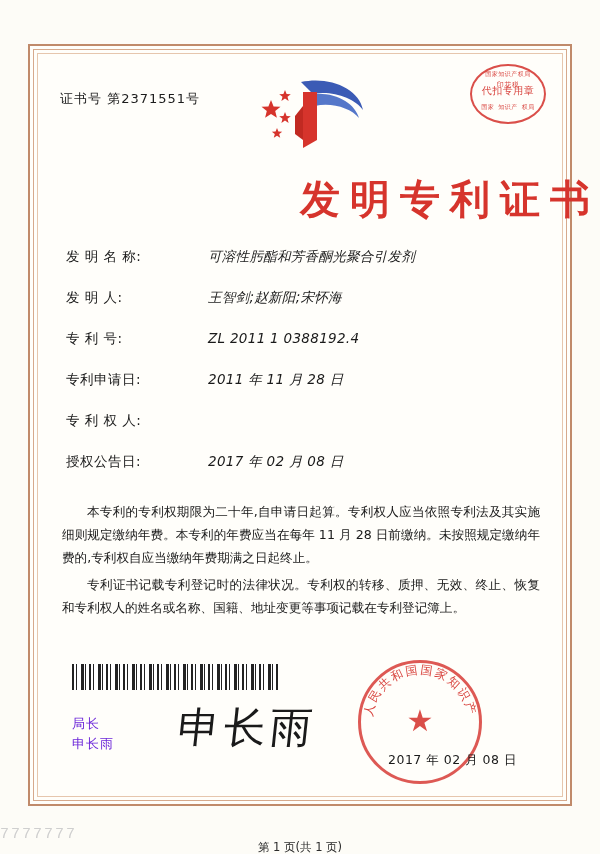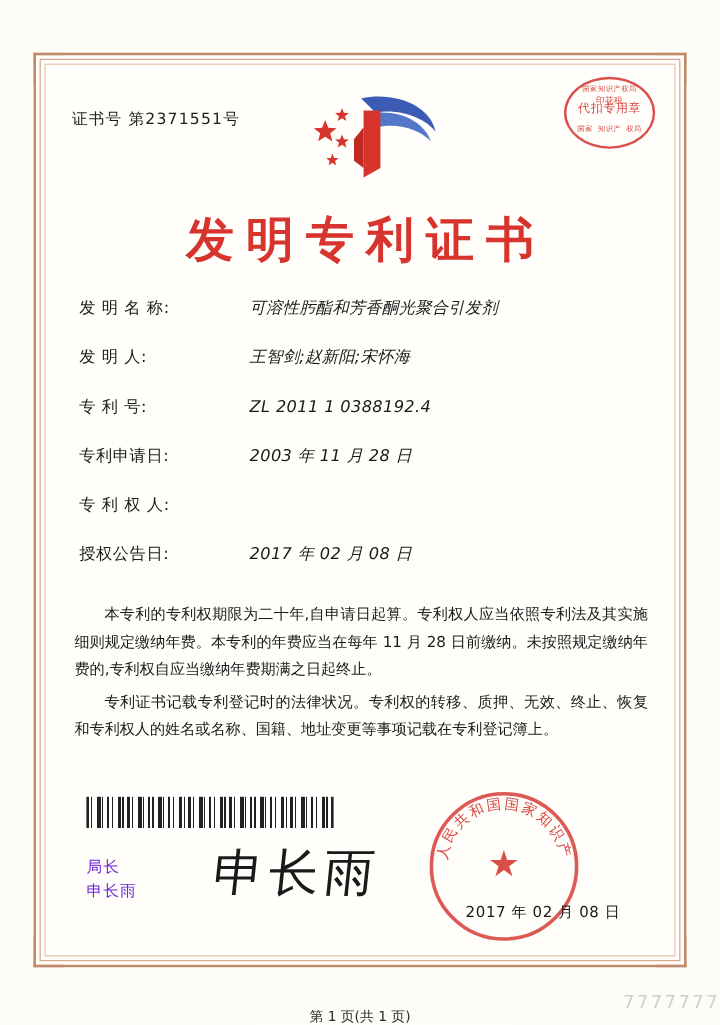--- a/index.html
+++ b/index.html
@@ -107,21 +107,21 @@
   .seal-top .t1 { top: 14px; }
   .seal-top .t2 { top: 25px; font-size: 7px; }
   .seal-top .t3 { top: 31px; font-size: 10px; }
   .seal-top .t4 { top: 47px; }
 
   
   .title {
     position: absolute;
     left: 0; top: 172px;
     width: 600px;
-    text-align: center;
+    text-align: right;
     font-size: 40px;
     font-weight: bold;
     letter-spacing: 10px;
     color: #d6342c;
     font-family: "DejaVu Serif", serif;
     text-indent: 10px;
   }
 
   
   .fields {
@@ -241,24 +241,25 @@
     left: 0; top: 840px;
     width: 600px;
     text-align: center;
     font-size: 11.5px;
     color: #2b2b2b;
   }
   .watermark {
     position: absolute;
     left: 0; top: 826px;
     width: 600px;
-    text-align: right;
+    text-align: left;
     font-size: 15px;
     color: #cfcfcf;
     letter-spacing: 2px;
+    font-family: Liberation Mono, monospace;
   }
 </style>
 </head>
 <body>
 
 <div class="page">
 
   <div class="frame-outer"></div>
   <div class="frame-inner"></div>
   <div class="frame-inner2"></div>
@@ -300,21 +301,21 @@
     <div class="field-row">
       <div class="field-label">发    明    人:</div>
       <div class="field-value">王智剑;赵新阳;宋怀海</div>
     </div>
     <div class="field-row">
       <div class="field-label">专  利    号:</div>
       <div class="field-value">ZL 2011 1 0388192.4</div>
     </div>
     <div class="field-row">
       <div class="field-label">专利申请日:</div>
-      <div class="field-value">2003 年 11 月 28 日</div>
+      <div class="field-value">2011 年 11 月 28 日</div>
     </div>
     <div class="field-row">
       <div class="field-label">专 利 权 人:</div>
     </div>
     <div class="field-row">
       <div class="field-label">授权公告日:</div>
       <div class="field-value">2017 年 02 月 08 日</div>
     </div>
   </div>
 

